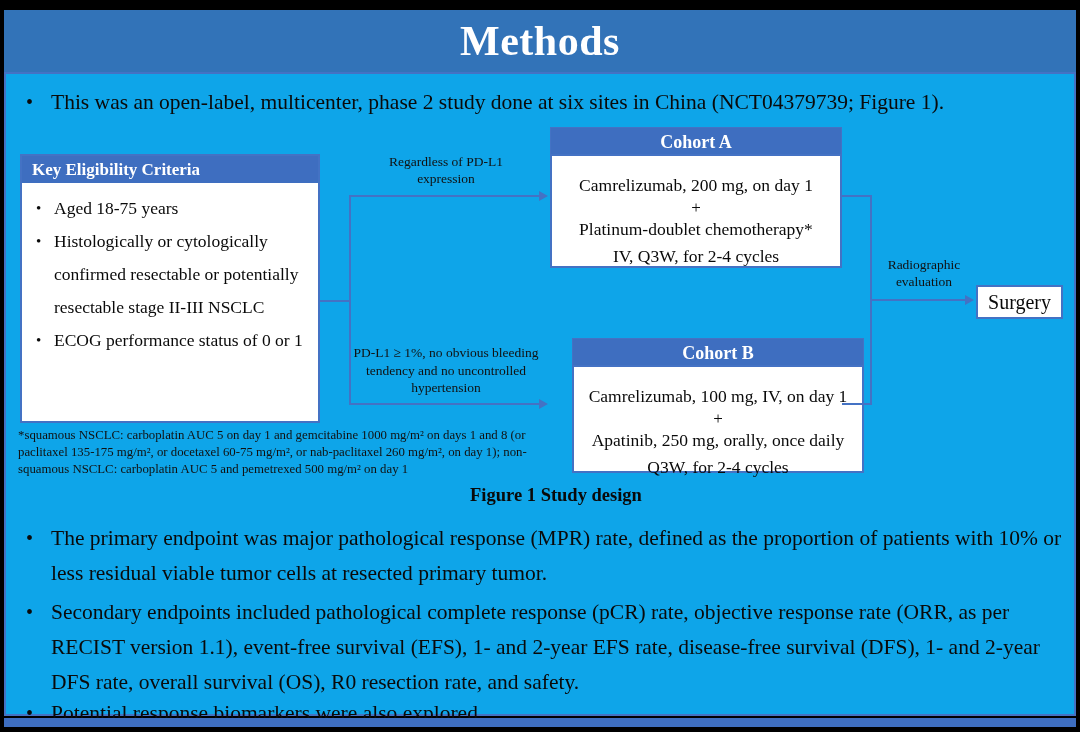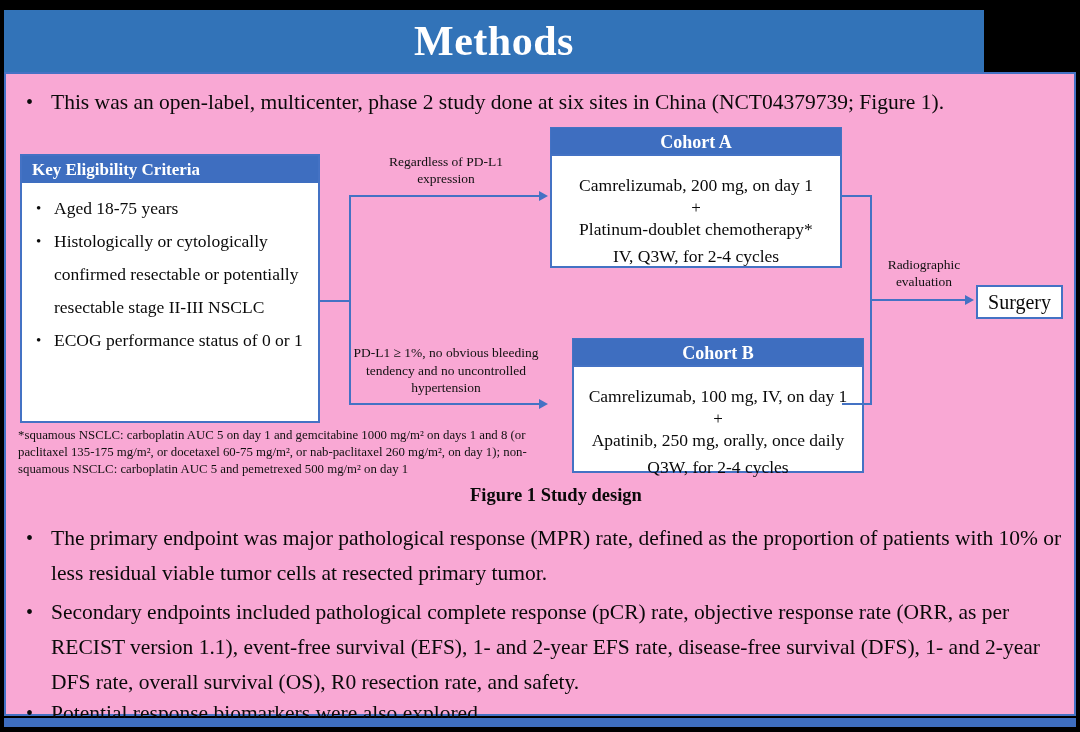--- a/index.html
+++ b/index.html
@@ -1,28 +1,28 @@
 <!DOCTYPE html>
 <html><head>
 <meta charset="utf-8">
 <style>
   * { margin: 0; padding: 0; box-sizing: border-box; }
   html, body { background: #000; }
   body { width: 1080px; height: 732px; font-family: "Liberation Serif", serif; color: #0a0a0a; }
   .slide { position: relative; width: 1080px; height: 732px; background: #000; overflow: hidden; }
 
   .title-bar {
-    position: absolute; left: 4px; top: 10px; width: 980px; height: 62px;
+    position: absolute; left: 4px; top: 10px; width: 1072px; height: 62px;
     background: #3273B8; display: flex; align-items: center; justify-content: center;
   }
   .title-bar h1 { color: #fff; font-size: 42px; font-weight: bold; letter-spacing: 0.5px; }
 
   .content {
     position: absolute; left: 4px; top: 72px; width: 1072px; height: 644px;
-    background: #f9a8d4; border: 2px solid #4472C4;
+    background: #0ea5e9; border: 2px solid #4472C4;
   }
 
   .bottom-bar { position: absolute; left: 4px; top: 718px; width: 1072px; height: 9px; background: #3E6EC0; }
 
   
   .bullet { position: absolute; left: 14px; right: 12px; font-size: 21.5px; line-height: 35px; padding-left: 31px; }
   .bullet::before { content: "•"; position: absolute; left: 6px; font-size: 20px; }
   .bullet.intro { top: 11px; }
   .bullet.b-primary { top: 447px; }
   .bullet.b-secondary { top: 521px; }

